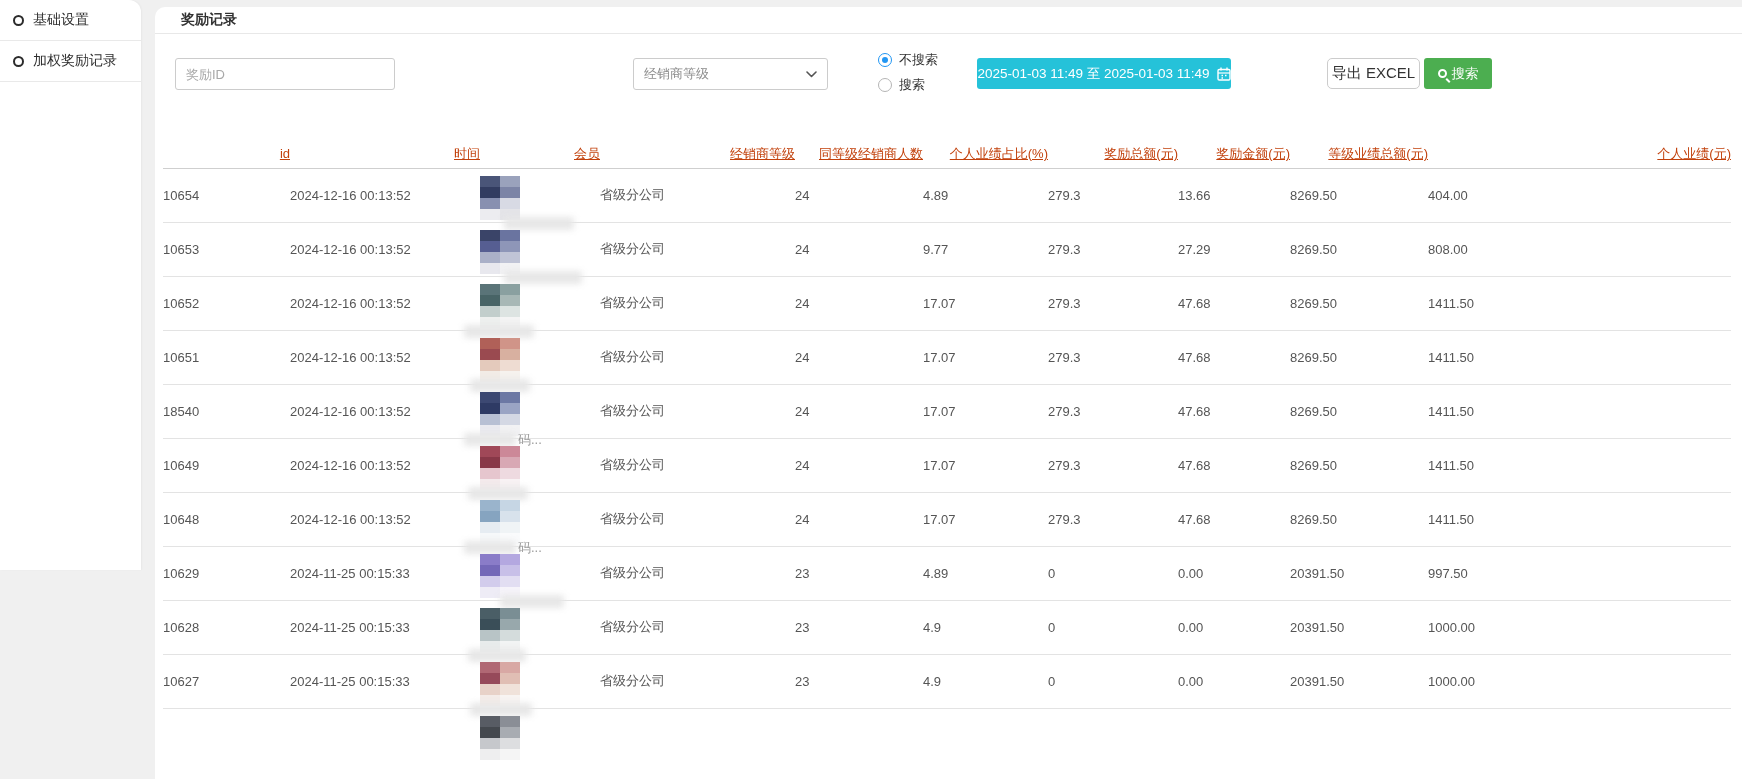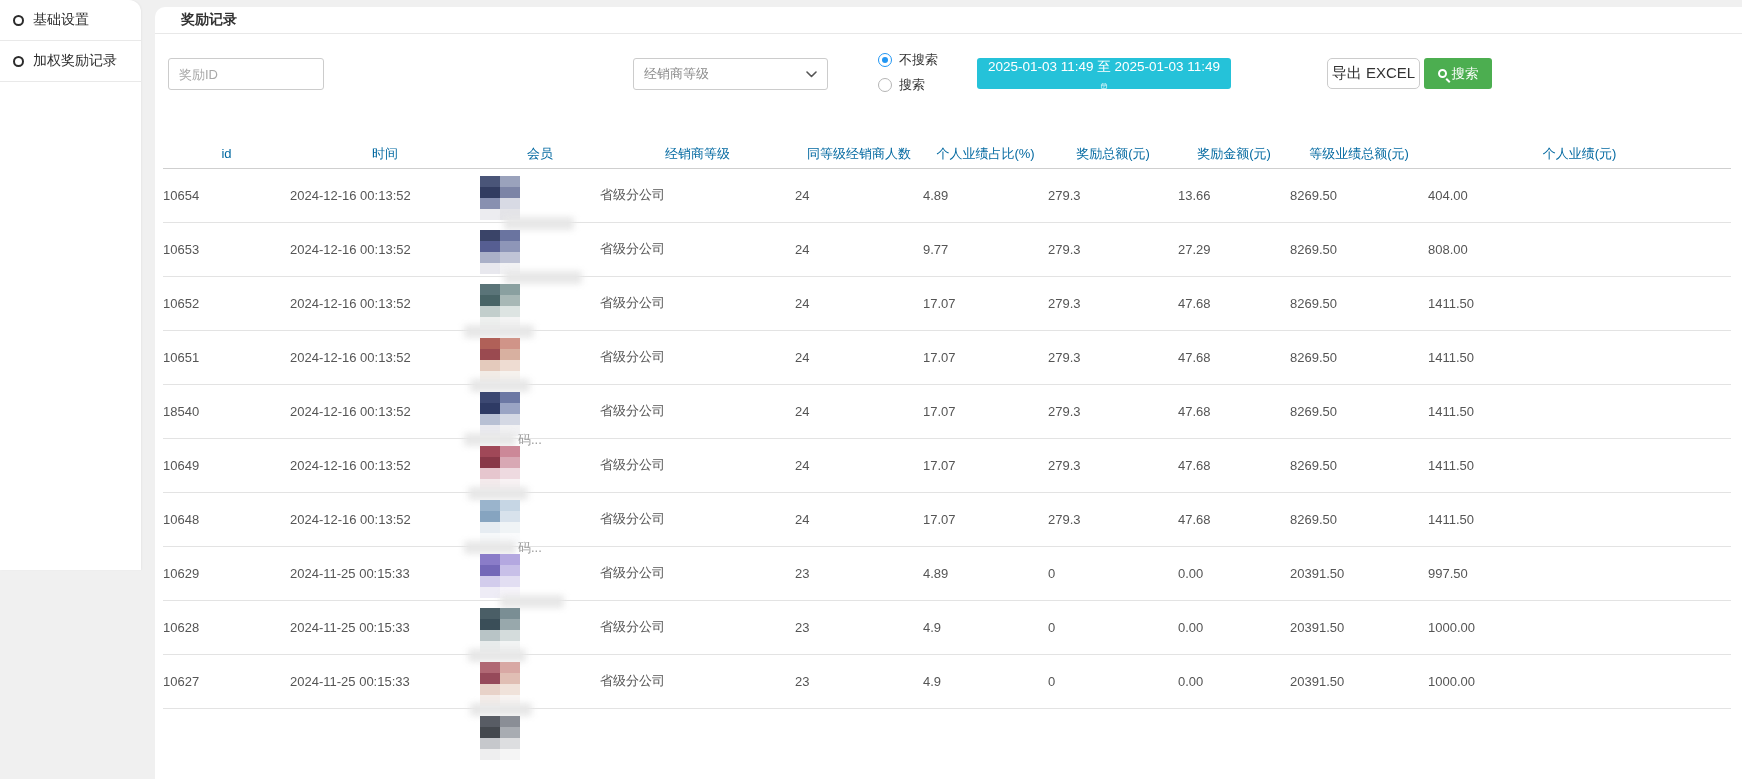--- a/index.html
+++ b/index.html
@@ -16,21 +16,21 @@
   .card { position:absolute; left:155px; top:7px; width:1587px; height:772px;
     background:#fff; border-top-left-radius:10px; }
   .title-bar { height:27px; border-bottom:1px solid #e8e8e8; }
   .title-bar .title { font-size:14px; color:#333; padding-left:26px; line-height:24px; display:inline-block;font-weight:bold; }
   
   .filters { position:relative; height:80px; }
   .f-input { position:absolute; top:24px; height:32px; border:1px solid #ccc; border-radius:3px;
     font-size:13px; color:#444; padding:0 10px; background:#fff;
     font-family:"Liberation Sans","DejaVu Sans",sans-serif; }
   .f-input::placeholder { color:#a8a8a8; }
-  #f-reward-id { left:13px; width:156px; }
+  #f-reward-id { left:20px; width:220px; }
   #f-nickname  { left:245px; width:197px; }
   .f-select { position:absolute; left:478px; top:24px; width:195px; height:32px;
     border:1px solid #ccc; border-radius:3px; background:#fff; display:flex; align-items:center;
     justify-content:space-between; padding:0 10px; font-size:13px; color:#8c8c8c; cursor:pointer; }
   .radio-group { position:absolute; left:723px; top:13px; width:90px; }
   .radio-line { display:flex; align-items:center; gap:7px; height:25px; font-size:13px; color:#333; cursor:pointer; }
   .radio { width:14px; height:14px; border-radius:50%; border:1px solid #b5b5b5; background:#fff; position:relative; }
   .radio.checked { border:1px solid #2196f3; }
   .radio.checked::after { content:""; position:absolute; left:3px; top:3px; width:6px; height:6px;
     border-radius:50%; background:#2196f3; }
@@ -40,22 +40,22 @@
   .export-btn { position:absolute; left:1172px; top:24px; width:93px; height:31px; background:#fff;
     border:1px solid #ccc; border-radius:5px; font-size:15px; color:#333; cursor:pointer; }
   .search-btn { position:absolute; left:1269px; top:24px; width:68px; height:31px; border:none;
     border-radius:3px; color:#fff; font-size:13.5px; display:flex; align-items:center;
     justify-content:center; gap:5px; cursor:pointer; }
   .mag { width:9px; height:9px; border:2px solid #fff; border-radius:50%; position:relative; display:inline-block; }
   .mag::after { content:""; position:absolute; left:7px; top:7px; width:2px; height:5px; background:#fff;
     transform:rotate(-45deg); }
   
   .tbl { margin:26px 11px 0 8px; border-collapse:collapse; table-layout:fixed; width:1568px; }
-  .tbl th { font-size:13px; color:#0369a1; font-weight:400; text-align:center; height:28px;
-    border-bottom:1px solid #cfcfcf; padding:0; }
+  .tbl th { font-size:13px; color:#c2410c; font-weight:400; text-align:right; height:28px;
+    border-bottom:1px solid #cfcfcf; padding:0;text-decoration:underline; }
   .tbl td { font-size:13px; color:#555; height:53px; border-bottom:1px solid #e3e3e3; padding:0;
     vertical-align:middle; overflow:visible; }
   .tbl tr.partial td { border-bottom:none; height:90px; vertical-align:top; }
   .member-cell { position:relative; height:53px; }
   .avatar { position:absolute; left:0; top:7px; width:40px; height:44px; display:grid;
     grid-template-columns:1fr 1fr; grid-template-rows:1fr 1fr 1fr 1fr; }
   .name-bar { position:absolute; top:48px; height:13px; background:#e7e7e7; border-radius:2px;
     filter:blur(3px); }
   .m-suffix { position:absolute; top:46px; color:#9a9a9a; font-size:13px; }
 </style>
@@ -91,21 +91,21 @@
     <div class="radio-group">
       <div class="radio-line">
         <span class="radio checked"></span>
         <span>不搜索</span>
       </div>
       <div class="radio-line">
         <span class="radio"></span>
         <span>搜索</span>
       </div>
     </div>
-    <button class="date-btn" id="date-btn" style="background: rgb(37, 194, 217); flex-direction: column;">
+    <button class="date-btn" id="date-btn" style="background: rgb(37, 194, 217);">
       <span>2025-01-03 11:49 至 2025-01-03 11:49</span>
       <svg width="14" height="14" viewBox="0 0 14 14">
         <rect x="1" y="2.5" width="12" height="10.5" rx="1.2" fill="none" stroke="#fff" stroke-width="1.4"></rect>
         <line x1="4" y1="0.5" x2="4" y2="3.5" stroke="#fff" stroke-width="1.4"></line>
         <line x1="10" y1="0.5" x2="10" y2="3.5" stroke="#fff" stroke-width="1.4"></line>
         <line x1="1" y1="6" x2="13" y2="6" stroke="#fff" stroke-width="1.2"></line>
         <line x1="4.5" y1="8.5" x2="6" y2="8.5" stroke="#fff" stroke-width="1.4"></line>
         <line x1="8" y1="8.5" x2="9.5" y2="8.5" stroke="#fff" stroke-width="1.4"></line>
         <line x1="4.5" y1="11" x2="6" y2="11" stroke="#fff" stroke-width="1.4"></line>
       </svg>

